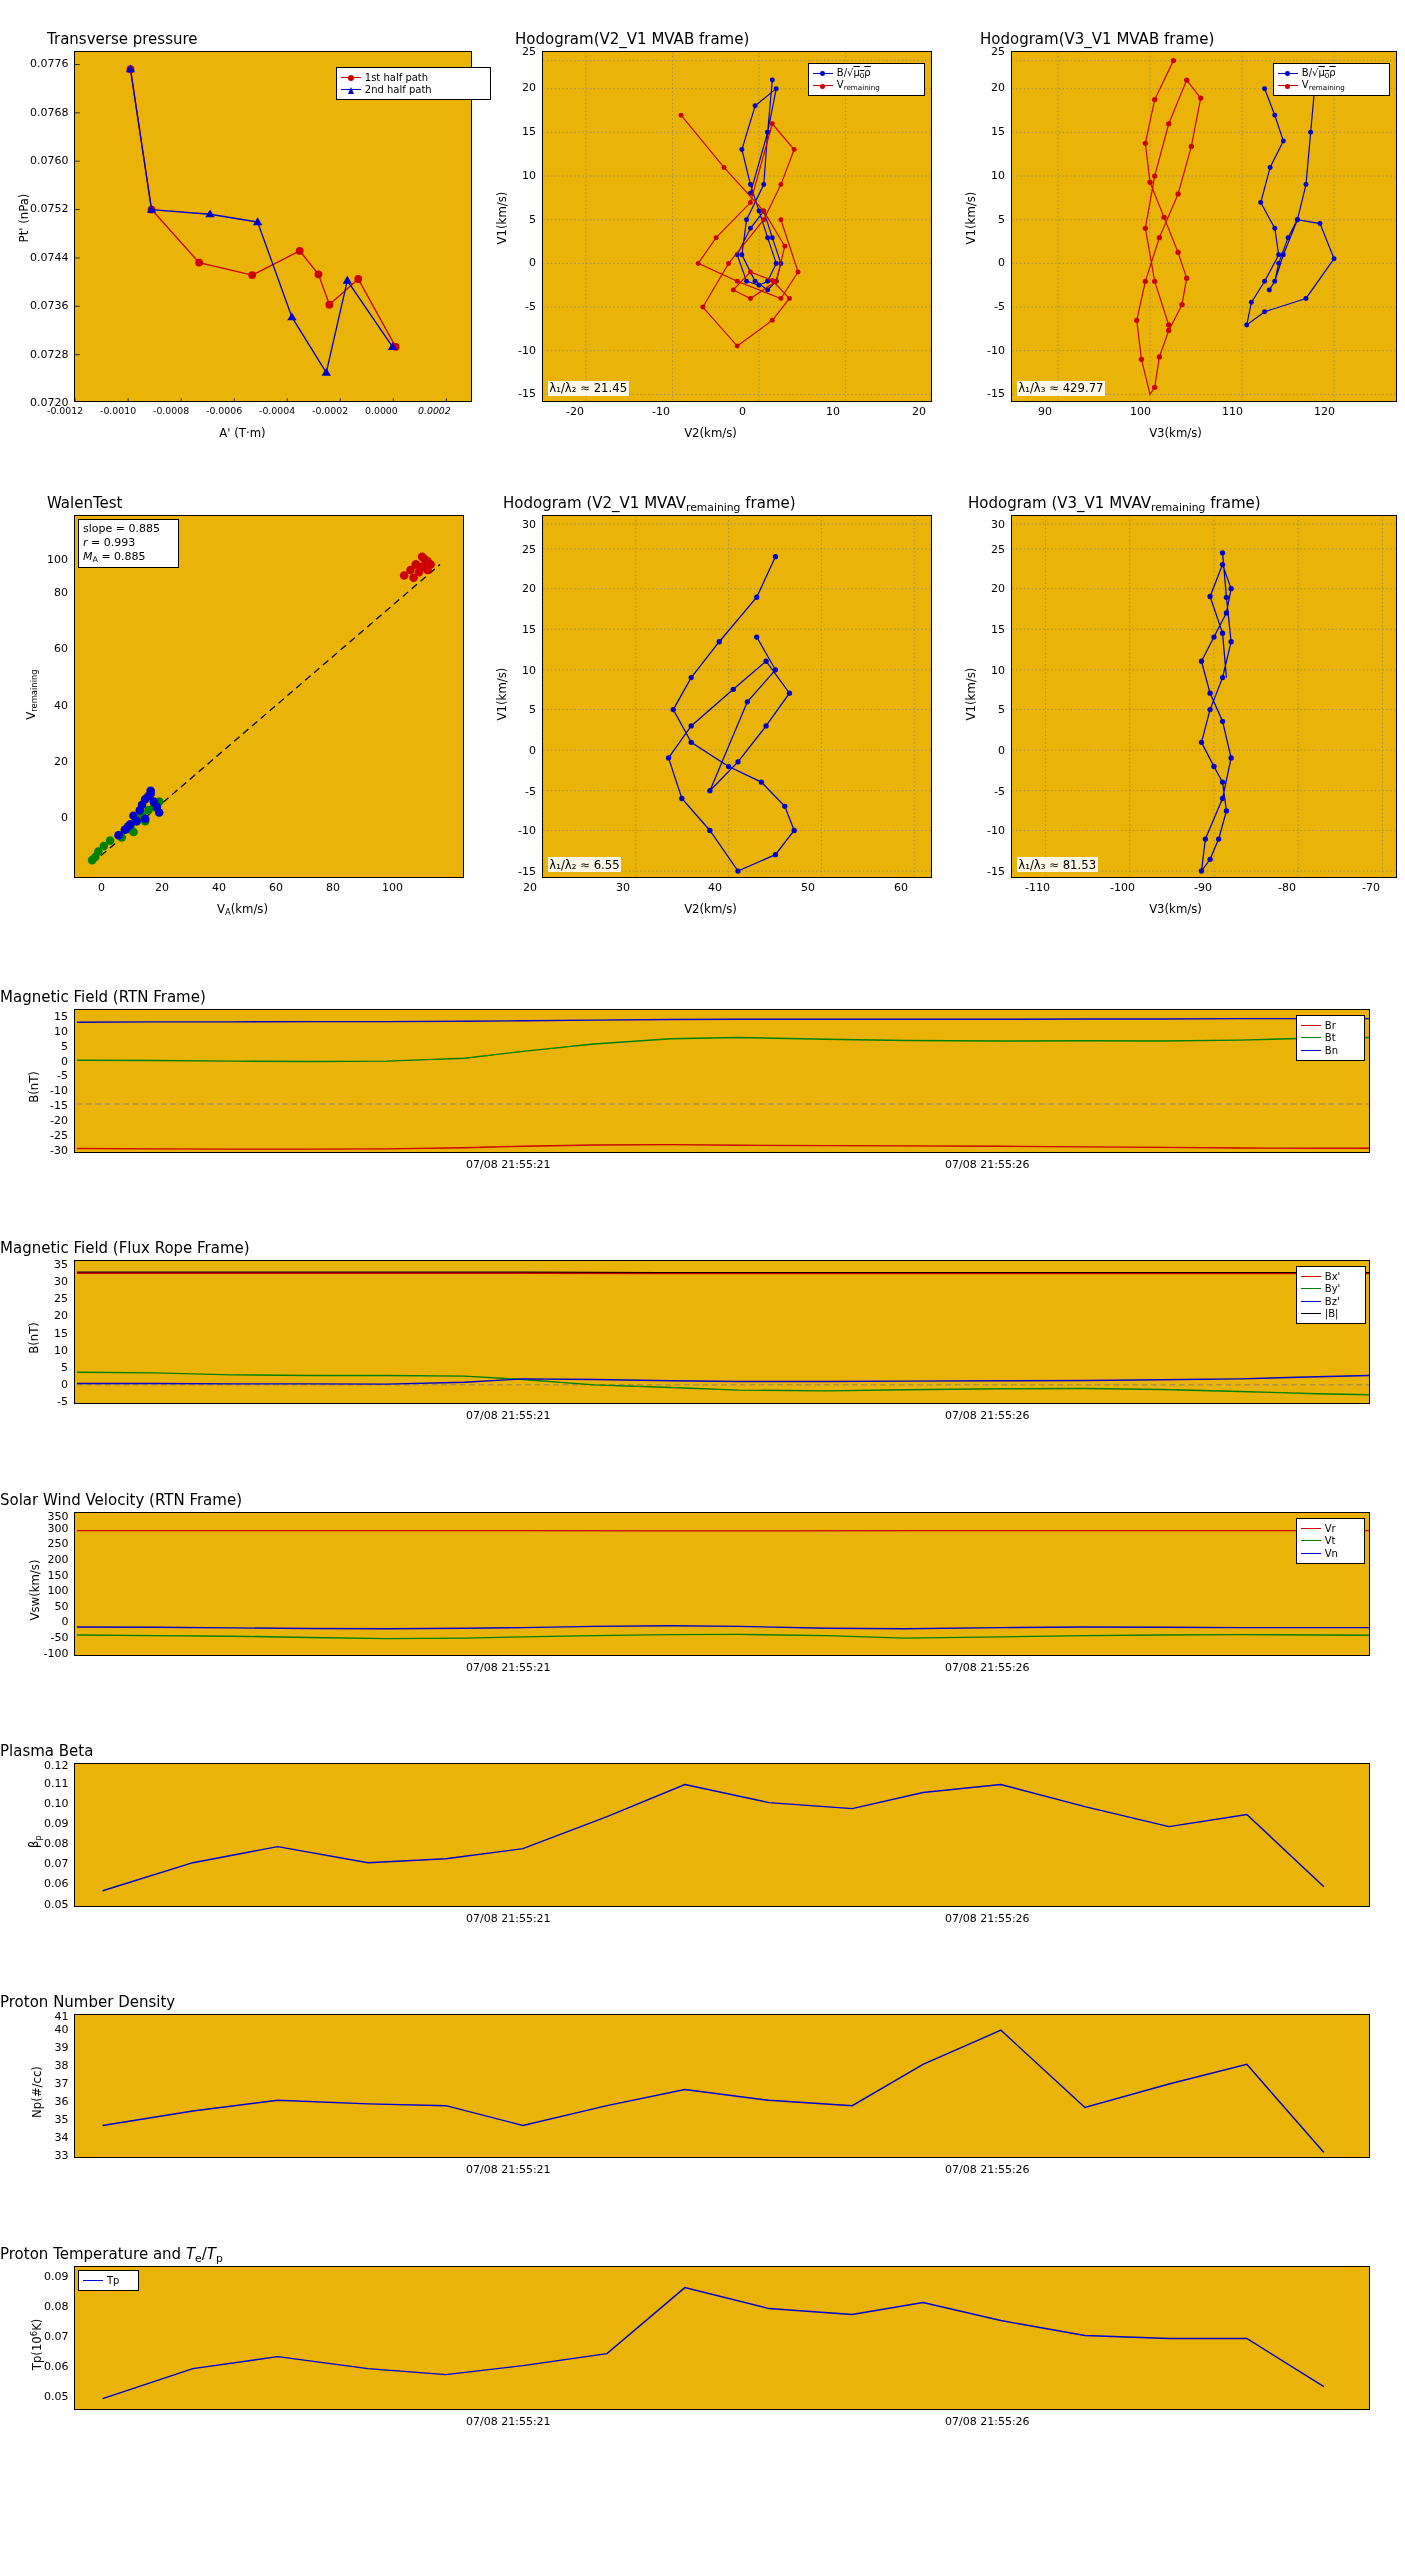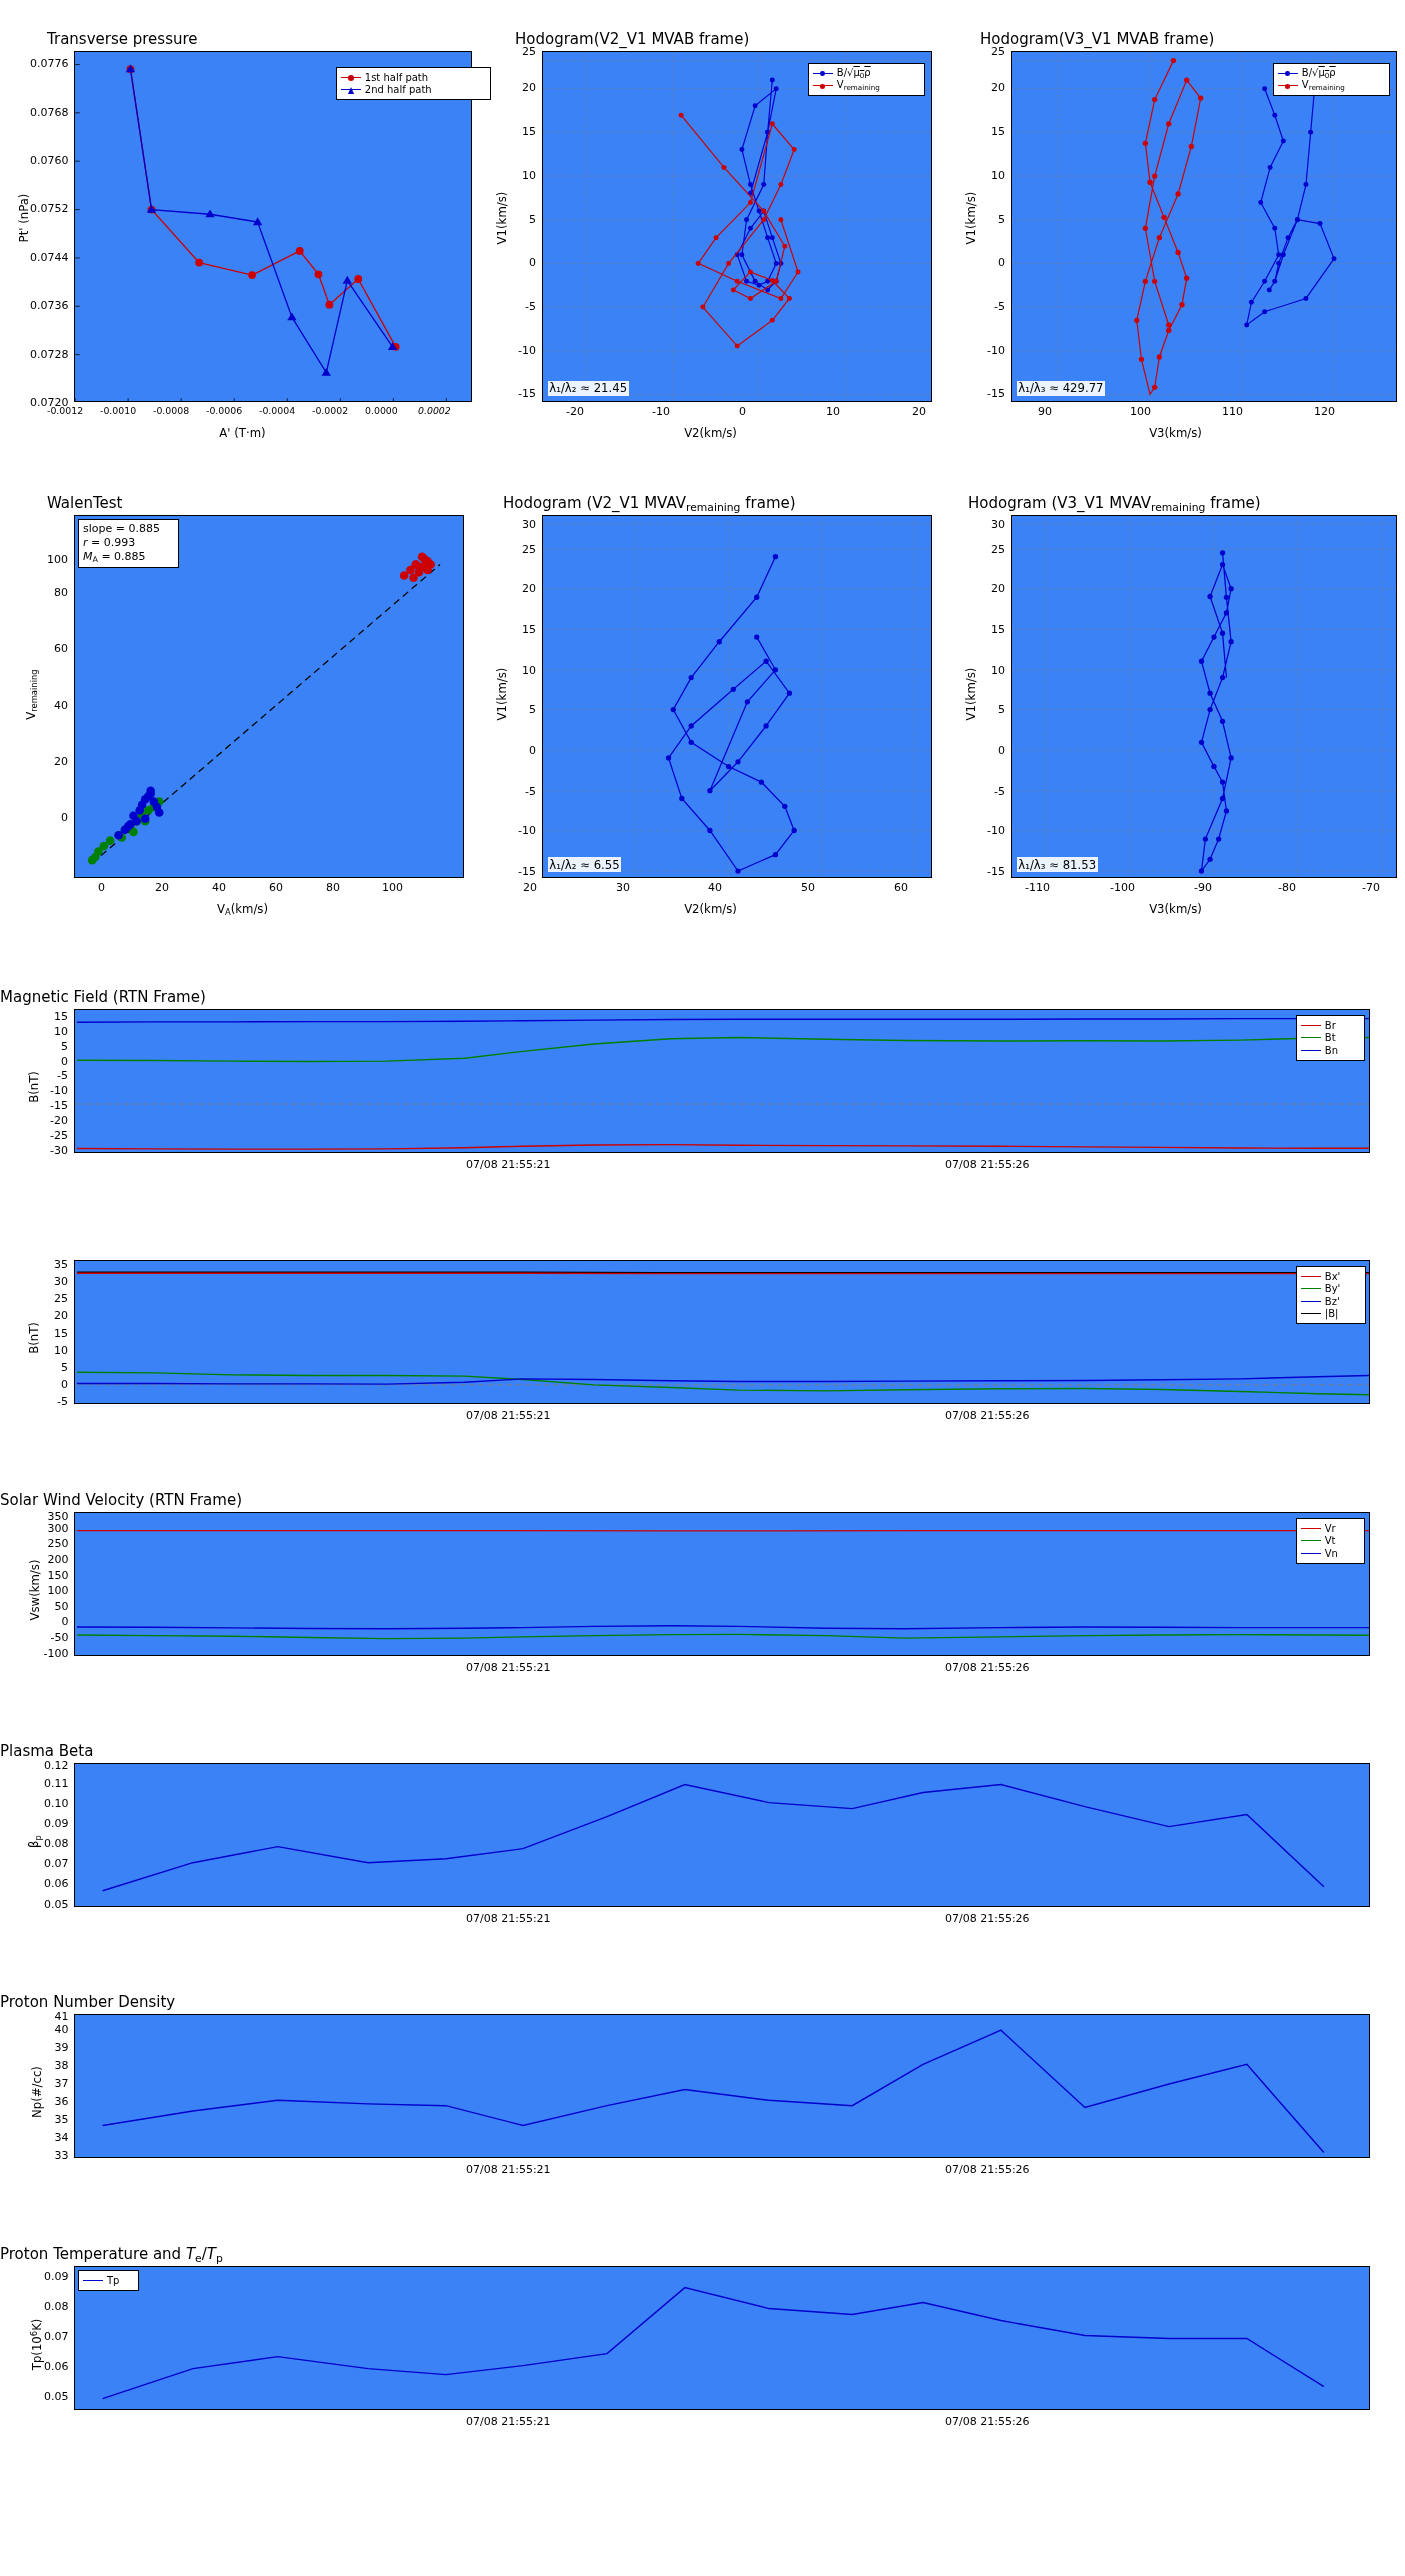--- a/index.html
+++ b/index.html
@@ -15,21 +15,21 @@
     overflow: hidden;
   }
   .panel {
     position: absolute;
     box-sizing: border-box;
   }
   .plotbox {
     position: absolute;
     box-sizing: border-box;
     border: 1px solid #000;
-    background: #3b82f6;
+    background: #eab308;
     overflow: hidden;
   }
   .ptitle {
     position: absolute;
     text-align: left;
     font-size: 15px;
     color: #000;
     white-space: nowrap;
   }
   .ylabel {
@@ -708,20 +708,21 @@
         <span class="legtext">Bt</span>
       </div>
       <div class="legrow">
         <span class="legline" style="border-top-color:#0000cc;"></span>
         <span class="legtext">Bn</span>
       </div>
     </div>
   </div>
 
   <div class="panel" style="left:0px; top:1233px; width:1405px; height:199px;">
+    <div class="ptitle" style="left:0px; top:6.2px; width:1405px;">Magnetic Field (Flux Rope Frame)</div>
     <div class="ylabel" style="left:-9.4px; top:98px; width:86px;">B(nT)</div>
 
     <div class="plotbox" style="left:74px; top:27px; width:1296px; height:144px;">
       <svg width="1296" height="144" viewBox="0 0 1660 185">
         <line x1="0" y1="159.1" x2="1660" y2="159.1" stroke="#808080" stroke-width="1.2" stroke-dasharray="7,5"></line>
 
         <polyline fill="none" stroke="#000000" stroke-width="1.8" points="0,14.5 166,14.5 332,14.5 498,14.5 573,14.5 747,15 913,15 1079,15 1187,15 1328,15 1494,15 1660,15"></polyline>
 
         <polyline fill="none" stroke="#cc0000" stroke-width="1.8" points="0,15.8 166,15.8 332,15.8 498,15.8 573,15.8 747,16.2 913,16.2 1079,16.2 1187,16.2 1328,16.2 1494,16.2 1660,16.2"></polyline>
 

